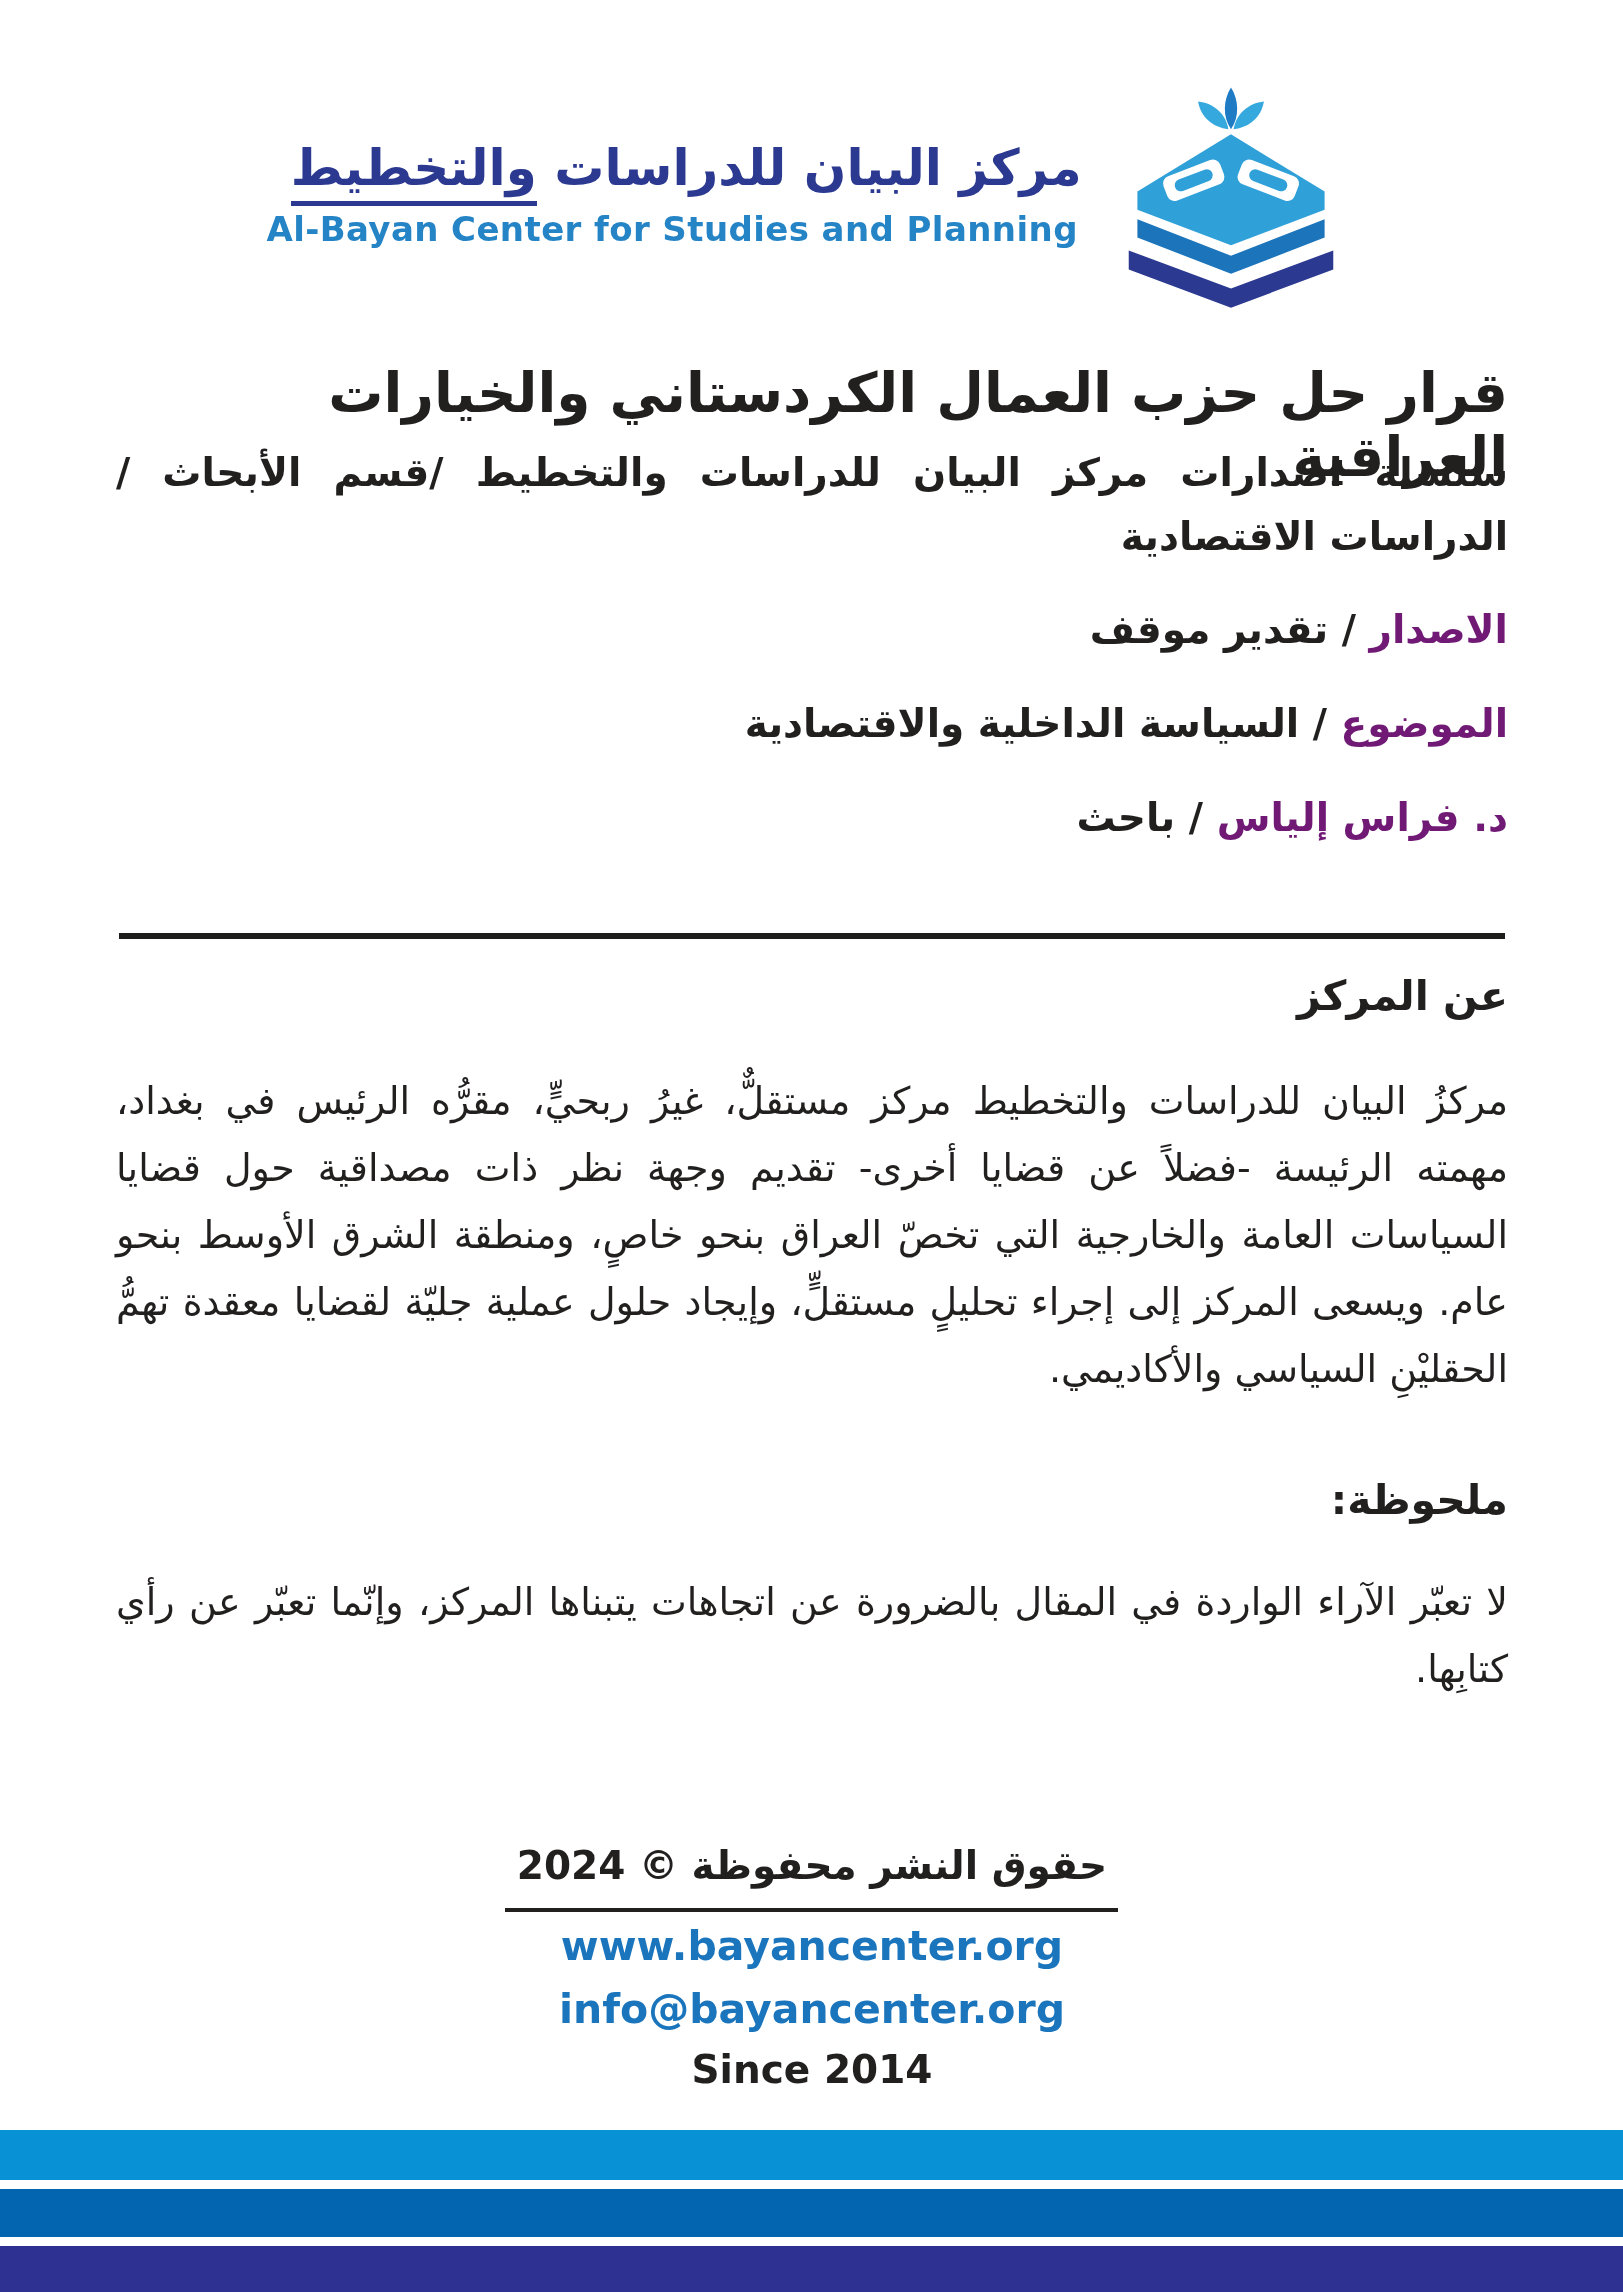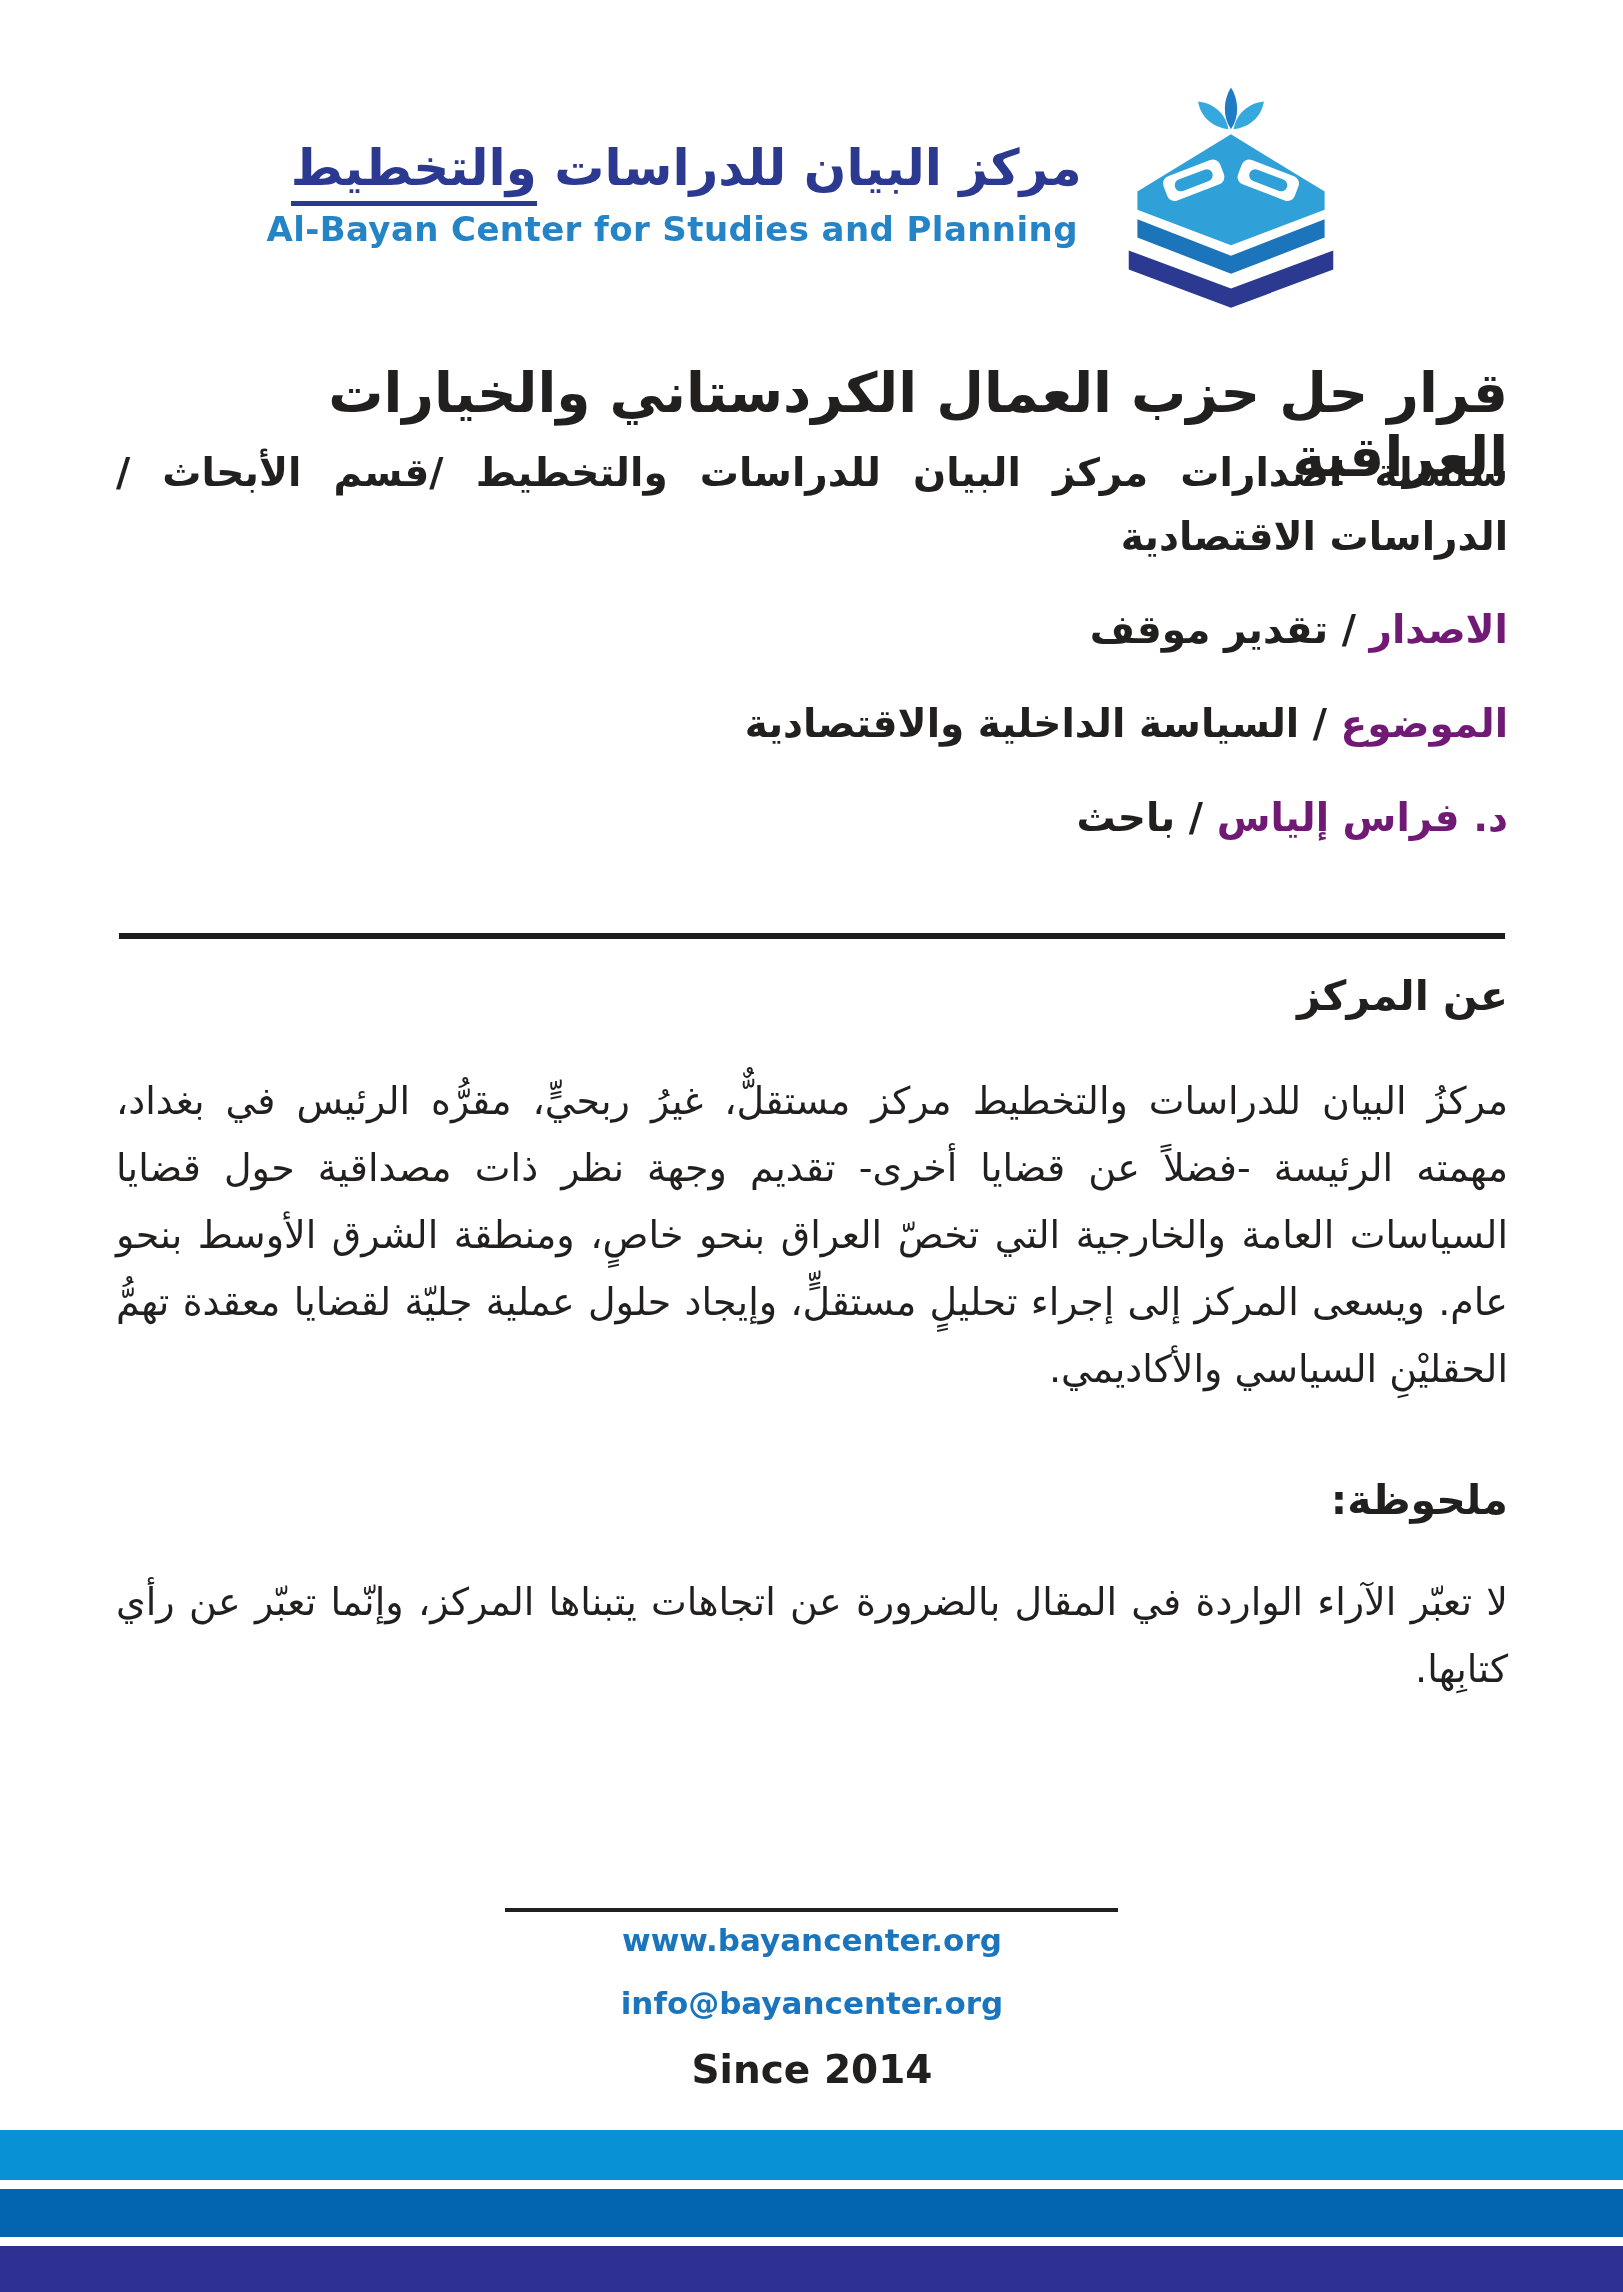--- a/index.html
+++ b/index.html
@@ -50,21 +50,21 @@
   .about-heading{top:972px;}
   .body-par{font-size:38px;line-height:67px;text-align:justify;}
   .about-body{top:1068px;}
   .note-heading{top:1476px;}
   .note-body{top:1569px;}
 
   
   .centered{position:absolute;left:0;right:0;text-align:center;}
   .footer-copyright{top:1843px;direction:rtl;font-size:39px;font-weight:bold;}
   .footer-line{position:absolute;top:1908px;left:505px;width:613px;height:3.6px;background:#221f1f;}
-  .footer-link{font-size:31px;font-weight:bold;color:#1b75bc;text-decoration:none;display:block;}
+  .footer-link{font-size:41px;font-weight:bold;color:#1b75bc;text-decoration:none;display:block;}
   .footer-www{top:1922px;}
   .footer-info{top:1985px;}
   .footer-since{top:2047px;font-size:39px;font-weight:bold;color:#221f1f;}
 
   
   .stripes{position:absolute;bottom:0;left:0;right:0;}
   .stripe-light{height:50px;background:#0991d5;}
   .stripe-gap{height:9px;background:#ffffff;}
   .stripe-mid{height:48px;background:#0364af;}
   .stripe-navy{height:47px;background:#2e3191;}
@@ -114,20 +114,21 @@
   <div class="rtl-block meta meta-author"><span class="blue">د. فراس إلياس</span><span> / باحث</span></div>
 
   <div class="divider"></div>
 
   <div class="rtl-block section-heading about-heading">عن المركز</div>
   <div class="rtl-block body-par about-body">مركزُ البيان للدراسات والتخطيط مركز مستقلٌّ، غيرُ ربحيٍّ، مقرُّه الرئيس في بغداد، مهمته الرئيسة -فضلاً عن قضايا أخرى- تقديم وجهة نظر ذات مصداقية حول قضايا السياسات العامة والخارجية التي تخصّ العراق بنحو خاصٍ، ومنطقة الشرق الأوسط بنحو عام. ويسعى المركز إلى إجراء تحليلٍ مستقلٍّ، وإيجاد حلول عملية جليّة لقضايا معقدة تهمُّ الحقليْنِ السياسي والأكاديمي.</div>
 
   <div class="rtl-block section-heading note-heading">ملحوظة:</div>
   <div class="rtl-block body-par note-body">لا تعبّر الآراء الواردة في المقال بالضرورة عن اتجاهات يتبناها المركز، وإنّما تعبّر عن رأي كتابِها.</div>
 
+  <div class="centered footer-copyright">حقوق النشر محفوظة © 2024</div>
   <div class="footer-line"></div>
   <div class="centered footer-www">
       <a class="footer-link" href="#">www.bayancenter.org</a>
     </div>
   <div class="centered footer-info">
       <a class="footer-link" href="#">info@bayancenter.org</a>
     </div>
   <div class="centered footer-since">Since 2014</div>
 
   <div class="stripes">

